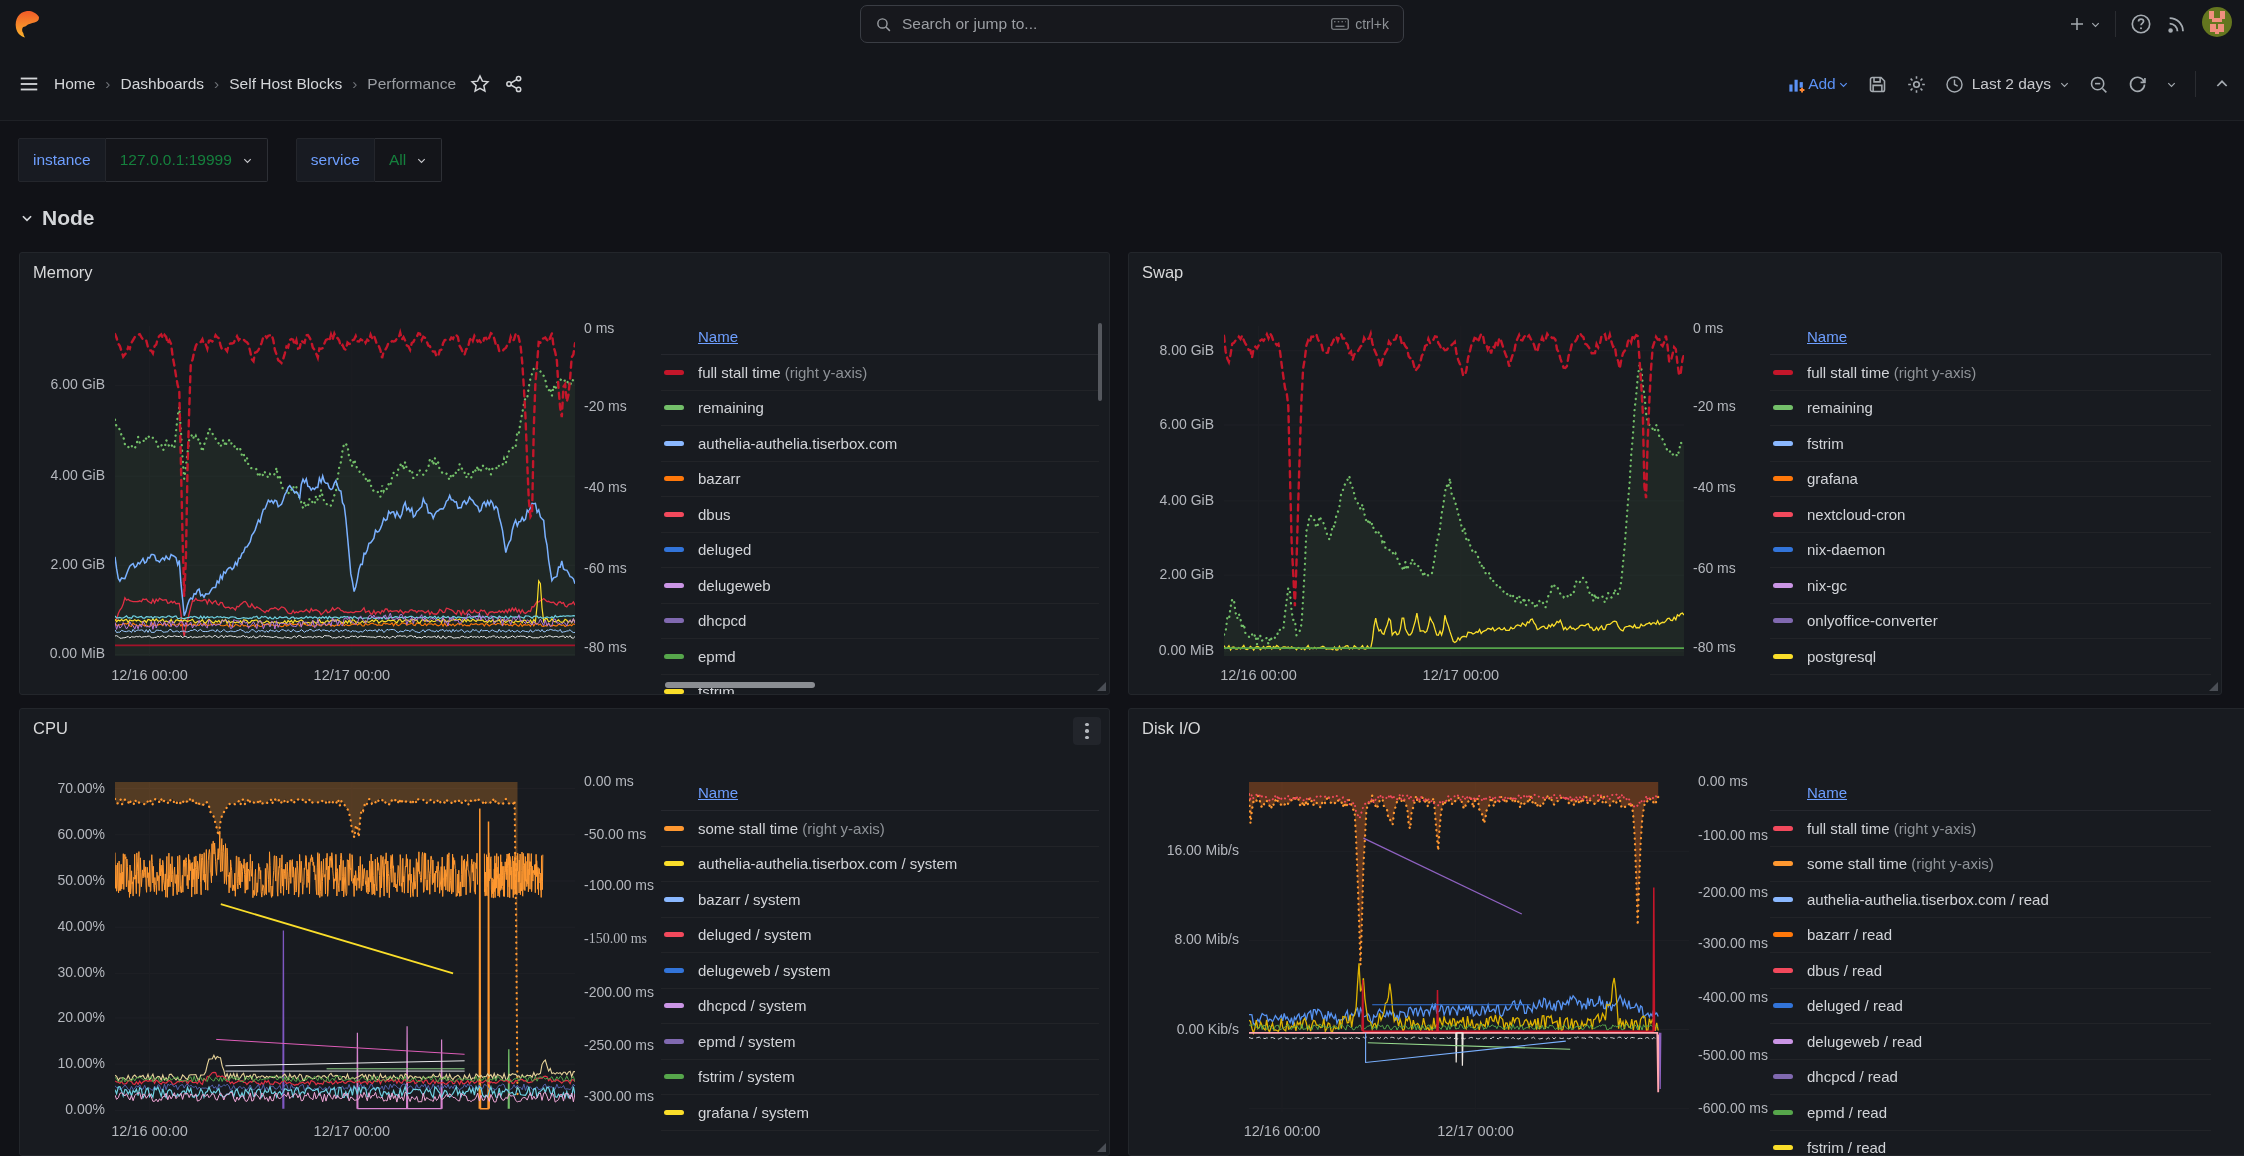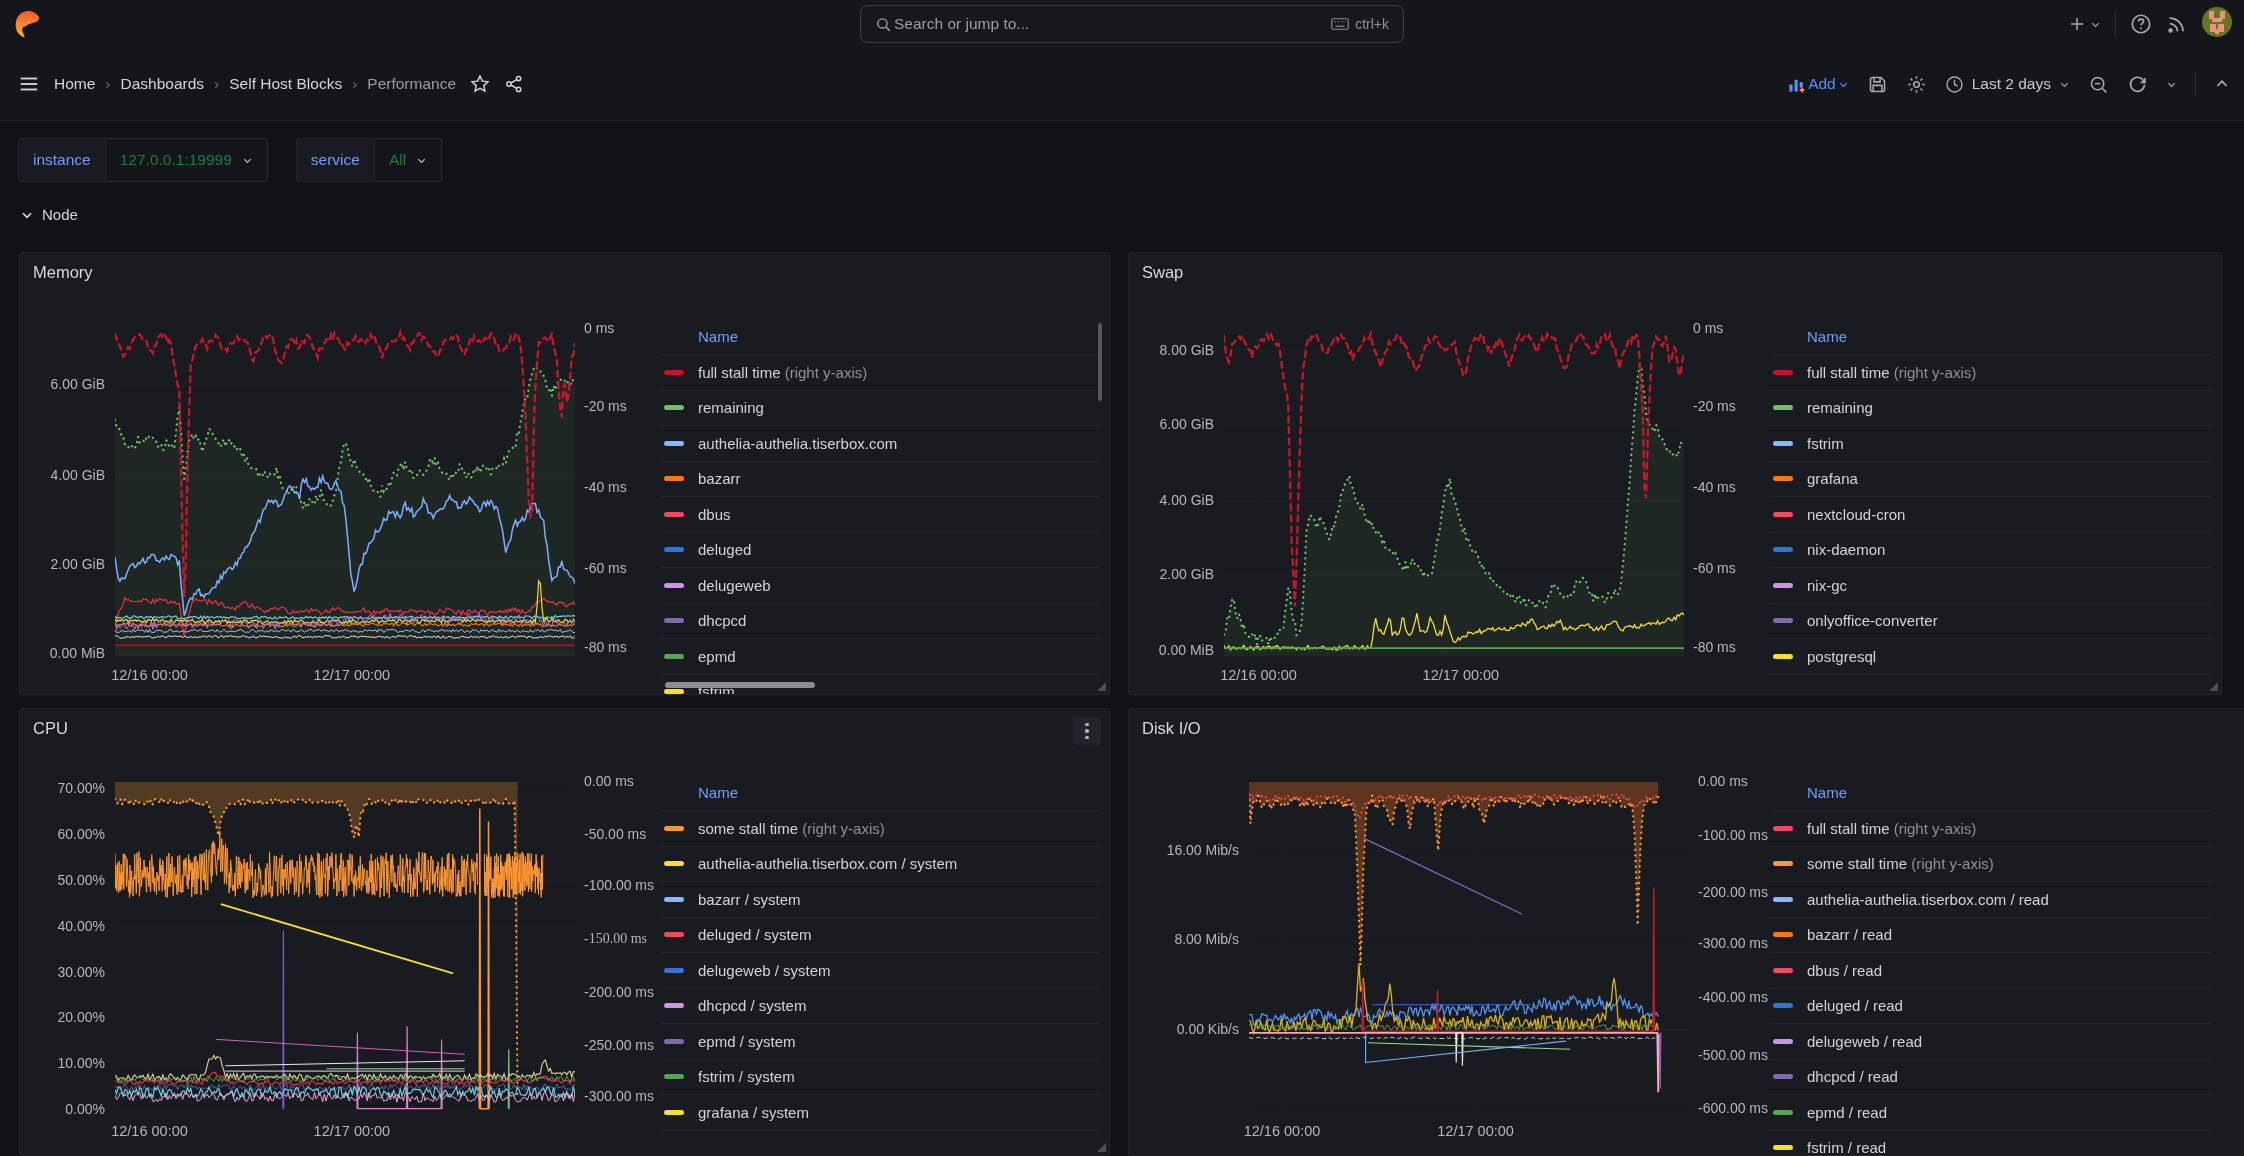--- a/index.html
+++ b/index.html
@@ -1,20 +1,20 @@
 <!DOCTYPE html>
 <html><head>
 <meta charset="utf-8">
 <style>
   html,body{margin:0;padding:0;background:#111217;font-family:"Liberation Sans",sans-serif;}
   body{width:2244px;height:1156px;overflow:hidden;position:relative;color:#d8d9da;}
   .abs{position:absolute;}
   
   .topnav{position:absolute;left:0;top:0;width:2244px;height:48px;background:#14161b;border-bottom:1px solid #1f2126;}
-  .searchbox{position:absolute;left:860px;top:5px;width:544px;height:38px;background:#17181d;border:1px solid #3a3d44;border-radius:7px;display:flex;align-items:center;padding:0 14px;gap:2px;box-sizing:border-box;}
+  .searchbox{position:absolute;left:860px;top:5px;width:544px;height:38px;background:#17181d;border:1px solid #3a3d44;border-radius:7px;display:flex;align-items:center;padding:0 14px;gap:10px;box-sizing:border-box;}
   .searchbox .ph{flex:1;color:#9b9ea3;font-size:15.5px;}
   .shortcut{color:#8e9297;font-size:14px;display:flex;align-items:center;gap:6px;}
   .nav-right{position:absolute;right:12px;top:0;height:48px;display:flex;align-items:center;gap:14px;}
   .vdiv{width:1px;height:26px;background:#2a2c31;}
   .icnbtn{display:flex;align-items:center;justify-content:center;color:#a5abb1;}
   
   .bar2{position:absolute;left:0;top:48px;width:2244px;height:72px;background:#14161b;border-bottom:1px solid #1f2126;}
   .bc{position:absolute;left:18px;top:0;height:72px;display:flex;align-items:center;gap:14px;}
   .crumbs{display:flex;align-items:center;gap:10px;font-size:15.5px;}
   .crumb{color:#d4d6d9;}
@@ -22,30 +22,30 @@
   .sep{color:#6e7177;}
   .bar2-right{position:absolute;right:14px;top:0;height:72px;display:flex;align-items:center;gap:18px;}
   .addgrp{display:flex;align-items:center;gap:2px;color:#5b91f5;font-size:15.5px;font-weight:500;}
   .timegrp{display:flex;align-items:center;gap:8px;color:#c7c8cc;font-size:15.5px;}
   
   .vars{position:absolute;left:18px;top:138px;display:flex;align-items:center;}
   .vlabel{height:42px;display:flex;align-items:center;padding:0 14px;background:#181b22;border:1px solid #24262c;border-radius:2px 0 0 2px;color:#6e9fff;font-size:15.5px;}
   .vvalue{height:42px;display:flex;align-items:center;gap:10px;padding:0 14px;background:#14151a;border:1px solid #2e3036;border-left:none;border-radius:0 2px 2px 0;color:#15803d;font-size:15.5px;margin-right:28px;}
   
   .sectionrow{position:absolute;left:20px;top:206px;display:flex;align-items:center;gap:8px;color:#d4d6d9;}
-  .sectionrow .stitle{font-size:15px;font-weight:400;text-align:right;}
+  .sectionrow .stitle{font-size:21px;font-weight:700;text-align:right;}
   
   .panel{position:absolute;background:#181b20;border:1px solid #23262b;border-radius:3px;overflow:hidden;box-sizing:border-box;}
   .ptitle{position:absolute;left:13px;top:10px;font-size:16.5px;font-weight:500;color:#d8d9da;}
   .plot{position:absolute;top:73px;}
   .tick{position:absolute;font-size:14px;color:#b4b7bd;white-space:nowrap;}
   .tick-l{text-align:right;}
   .xtick{position:absolute;top:414px;font-size:14.5px;color:#b4b7bd;transform:translateX(-50%);white-space:nowrap;}
   .legend{position:absolute;top:66px;bottom:0;overflow:hidden;}
-  .lheader{height:36px;display:flex;align-items:center;padding-left:37px;color:#6e9fff;font-size:15px;border-bottom:1px solid #26282e;box-sizing:border-box;}
+  .lheader{height:36px;display:flex;align-items:center;padding-left:37px;color:#6e9fff;font-size:15px;border-bottom:1px solid #26282e;box-sizing:border-box;text-decoration:underline;}
   .lrow{height:35.5px;display:flex;align-items:center;border-bottom:1px solid #222428;box-sizing:border-box;}
   .swatch{width:20px;height:5px;border-radius:2.5px;margin-left:3px;margin-right:14px;flex:none;}
   .lname{font-size:15px;color:#d2d4d8;white-space:nowrap;}
   .lsuffix{color:#8e9297;}
   .kebab{position:absolute;right:8px;top:8px;width:28px;height:28px;background:#22252b;border-radius:4px;display:flex;flex-direction:column;align-items:center;justify-content:center;gap:3px;}
   .kdot{width:3.5px;height:3.5px;border-radius:50%;background:#b4b8bd;}
   .vscroll{position:absolute;width:4px;border-radius:2px;background:#55585e;}
   .hscroll{position:absolute;height:6px;border-radius:3px;background:#8a8d92;}
   .resize{position:absolute;right:3px;bottom:3px;width:0;height:0;border-left:9px solid transparent;border-bottom:9px solid #4a4e55;}
 </style>

